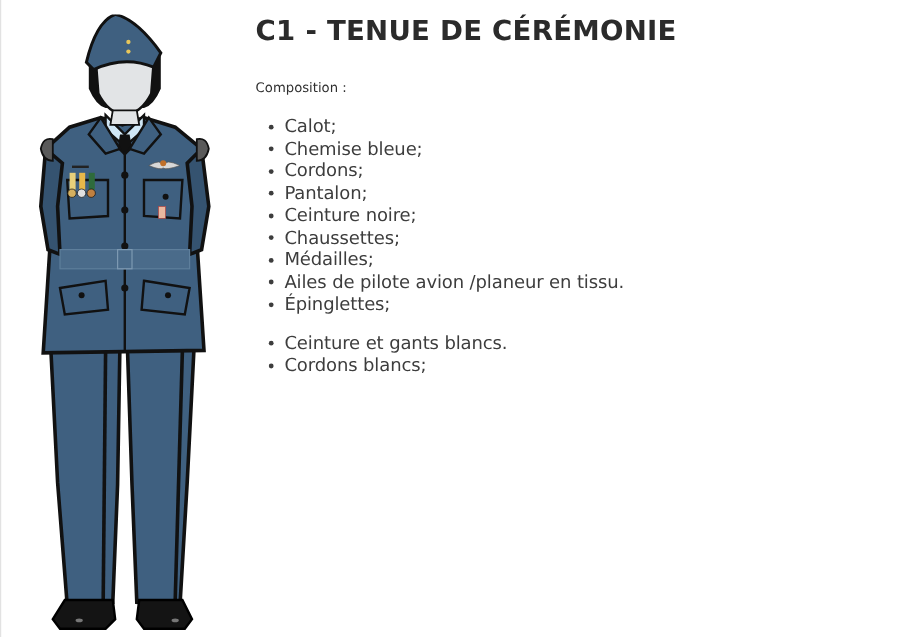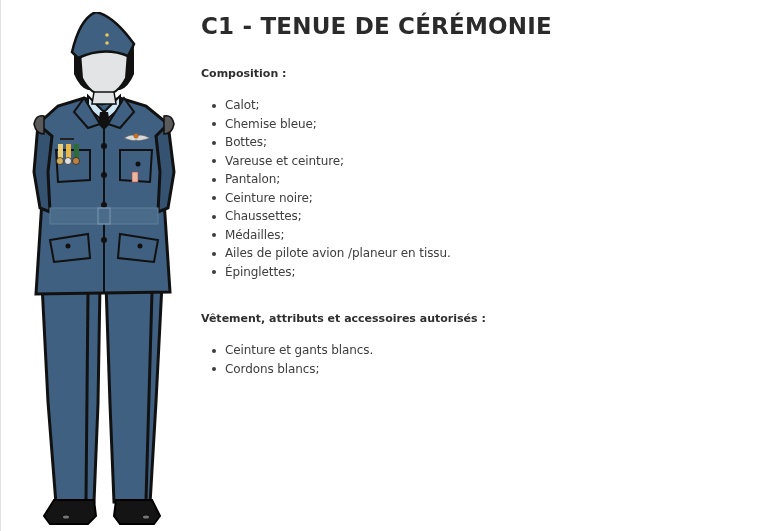--- a/index.html
+++ b/index.html
@@ -23,51 +23,51 @@
     }
     .figure {
       position: absolute;
       left: 28px;
       top: 12px;
       width: 152px;
       height: 515px;
     }
     .content {
       position: absolute;
-      left: 201px;
+      left: 213px;
       top: 10px;
       width: 540px;
     }
     .page-title {
       margin: 0;
       font-family: "DejaVu Sans", sans-serif;
       font-weight: bold;
       font-size: 23px;
       letter-spacing: 0.2px;
       color: #2b2b2b;
       line-height: 32px;
     }
     .section-heading {
       margin: 24px 0 0 0;
       font-family: "DejaVu Sans", sans-serif;
-      font-weight: bold;
+      font-weight: normal;
       font-size: 11px;
       color: #2f2f2f;
       line-height: 16px;
     }
     .section-heading.second { margin-top: 30px; }
     ul.items {
       margin: 14px 0 0 0;
       padding: 0 0 0 24px;
       list-style: none;
     }
     ul.items li {
       position: relative;
       font-family: "DejaVu Sans", sans-serif;
-      font-size: 12px;
+      font-size: 15px;
       line-height: 18.5px;
       color: #3d3d3d;
       letter-spacing: -0.1px;
     }
     ul.items li::before {
       content: "";
       position: absolute;
       left: -13px;
       top: 7.5px;
       width: 4px;
@@ -151,28 +151,26 @@
   </svg>
 </div>
 
 <div class="content">
   <h1 class="page-title">C1 - TENUE DE CÉRÉMONIE</h1>
 
   <div class="section-heading">Composition :</div>
   <ul class="items">
     <li>Calot;</li>
     <li>Chemise bleue;</li>
-    <li>Bottes;</li>
-    <li>Vareuse et ceinture;</li>
+    <li>Cordons;</li>
     <li>Pantalon;</li>
     <li>Ceinture noire;</li>
     <li>Chaussettes;</li>
     <li>Médailles;</li>
     <li>Ailes de pilote avion /planeur en tissu.</li>
     <li>Épinglettes;</li>
   </ul>
 
-  <div class="section-heading second">Vêtement, attributs et accessoires autorisés :</div>
   <ul class="items">
     <li>Ceinture et gants blancs.</li>
     <li>Cordons blancs;</li>
   </ul>
 </div>
 
 </body></html>

